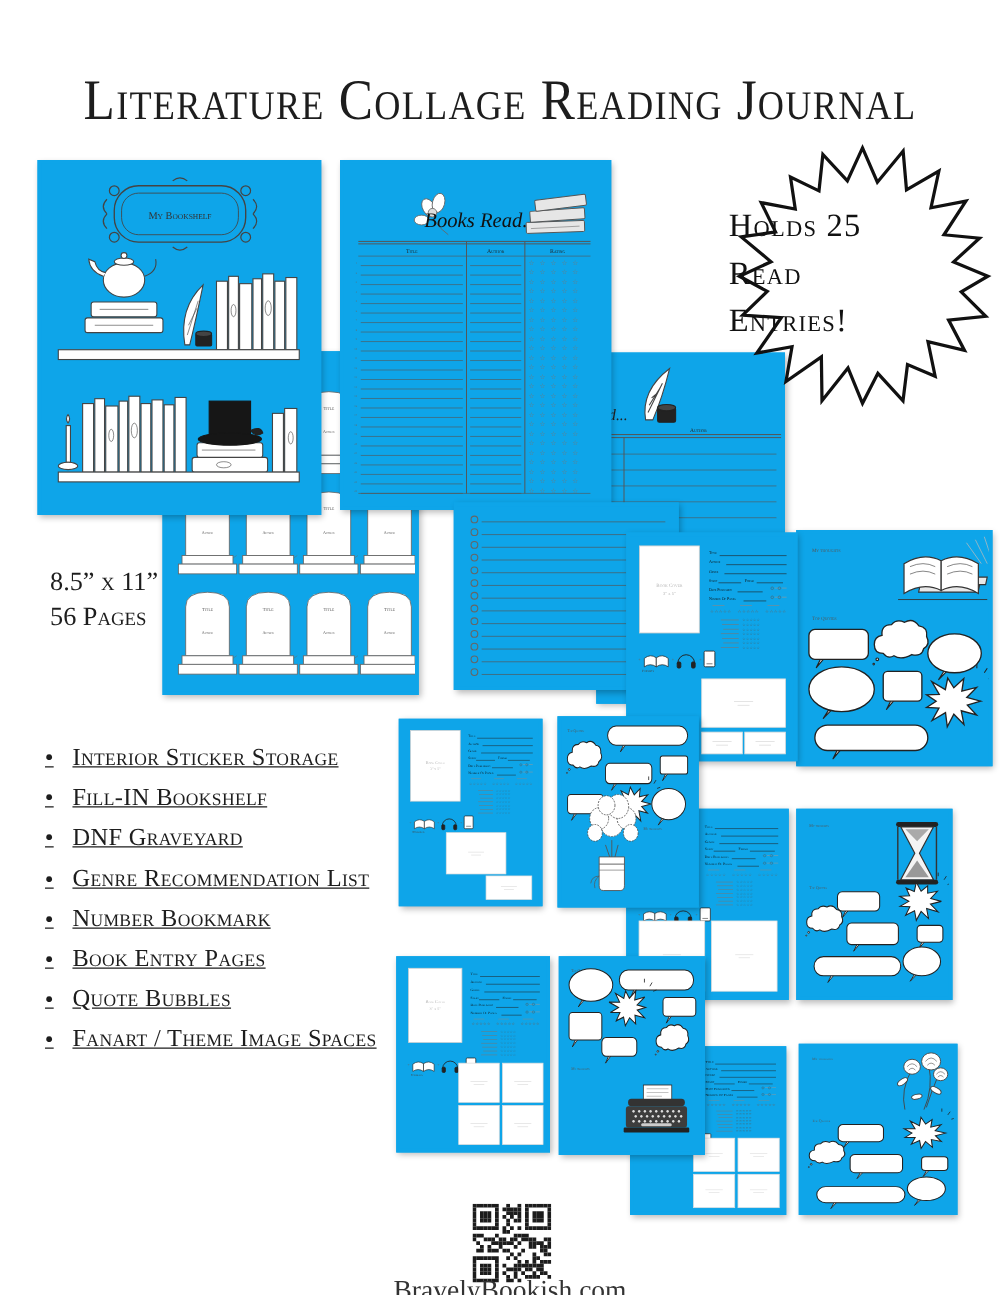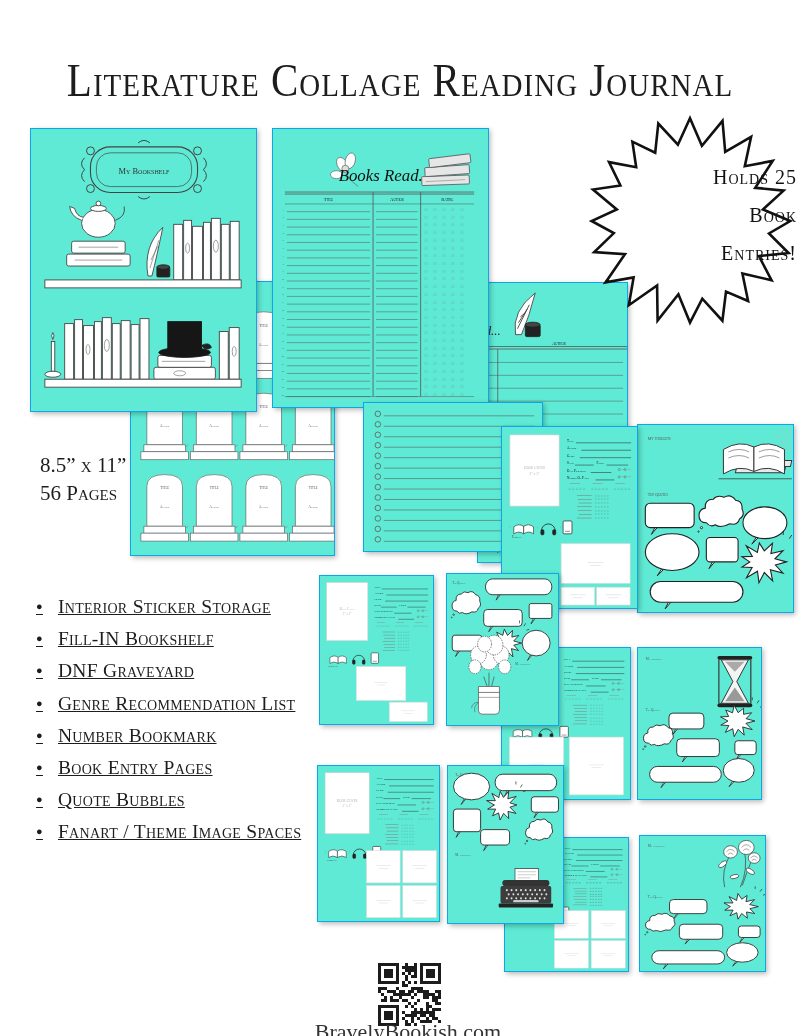--- a/index.html
+++ b/index.html
@@ -1,28 +1,28 @@
 <!DOCTYPE html>
 <html><head>
 <meta charset="utf-8">
 <style>
   html,body{margin:0;padding:0;background:#fff;}
   #canvas{position:relative;width:800px;height:1036px;background:#fff;overflow:hidden;
           font-family:"Liberation Serif","DejaVu Serif",serif;color:#1d1d1d;margin-top:31px;}
   .sc{font-variant:small-caps;}
-  .page{position:absolute;background:#5eead4;border:1px solid #0ea5e9;
+  .page{position:absolute;background:#0ea5e9;border:3px solid #0ea5e9;
         box-shadow:1.5px 2px 5px rgba(0,0,0,.28);box-sizing:border-box;}
   .page svg{display:block;width:100%;height:100%;}
   svg text{font-family:"Liberation Serif","DejaVu Serif",serif;}
   #main-title{position:absolute;top:22px;left:0;width:800px;text-align:center;
       font-size:41px;font-variant:small-caps;letter-spacing:1px;transform:scaleY(1.12);
       transform-origin:top center;font-weight:500;}
   #badge{position:absolute;left:583px;top:83px;width:214px;height:214px;z-index:7;}
   #badge svg{position:absolute;left:0;top:0;}
-  .badge-line{position:absolute;left:0;width:214px;text-align:right;font-size:20px;
+  .badge-line{position:absolute;left:0;width:214px;text-align:left;font-size:26px;
       font-variant:small-caps;letter-spacing:1px;color:#111;}
   #specs{position:absolute;left:40px;top:420px;font-size:21px;line-height:28px;}
   #features{position:absolute;left:36px;top:561px;margin:0;padding:0;text-decoration:underline;}
   #features li{list-style:none;font-size:19.5px;line-height:29.2px;font-variant:small-caps;
       letter-spacing:.3px;white-space:nowrap;}
   #features li::before{content:"\25CF";font-size:11px;margin-right:15px;position:relative;top:-3px;}
   #qr{position:absolute;left:378px;top:932px;width:63px;height:63px;}
   #website{position:absolute;left:0;top:988px;width:816px;text-align:center;font-size:22px;color:#333;}
   .ptext{fill:#222;}
 </style>
@@ -1015,21 +1015,21 @@
         <path d="M97.6,142 L94.1,147.5 L99.55,142 Z" fill="#fff" stroke="#222" stroke-width="0.8" stroke-linejoin="round"></path>
         <ellipse cx="104" cy="132" rx="16" ry="11" fill="#fff" stroke="#222" stroke-width="0.9"></ellipse>
       </svg>
     </div>
 
   <div id="badge">
     <svg width="214" height="214" viewBox="0 0 214 214">
         <polygon id="burst-poly" fill="#fff" stroke="#111" stroke-width="2.6" stroke-linejoin="miter" points="107.0,4.3 118.9,31.8 139.5,6.8 142.2,37.9 168.1,22.8 161.8,52.2 189.7,46.9 172.2,73.8 200.6,76.6 179.9,95.5 207.3,107.0 186.0,119.5 205.6,139.0 175.9,142.1 188.6,166.3 159.4,159.4 165.1,187.0 143.0,177.6 139.4,206.7 119.3,184.7 107.0,208.6 95.4,180.3 74.6,206.6 74.1,171.5 45.8,191.2 50.6,163.4 22.5,168.4 42.0,140.1 11.2,138.1 30.8,119.1 8.6,107.0 33.8,95.4 10.0,75.5 37.4,71.5 26.0,48.1 53.2,53.2 49.4,27.7 72.2,38.7 75.3,9.6 94.9,30.7"></polygon>
       </svg>
     <div class="badge-line" style="top:52px">Holds 25</div>
-    <div class="badge-line" style="top:90px">Book</div>
+    <div class="badge-line" style="top:90px">Read</div>
     <div class="badge-line" style="top:128px">Entries!</div>
   </div>
 
   <div id="specs" class="sc">
     <div>8.5” x 11”</div>
     <div>56 Pages</div>
   </div>
 
   <ul id="features">
       <li>Interior Sticker Storage</li>

